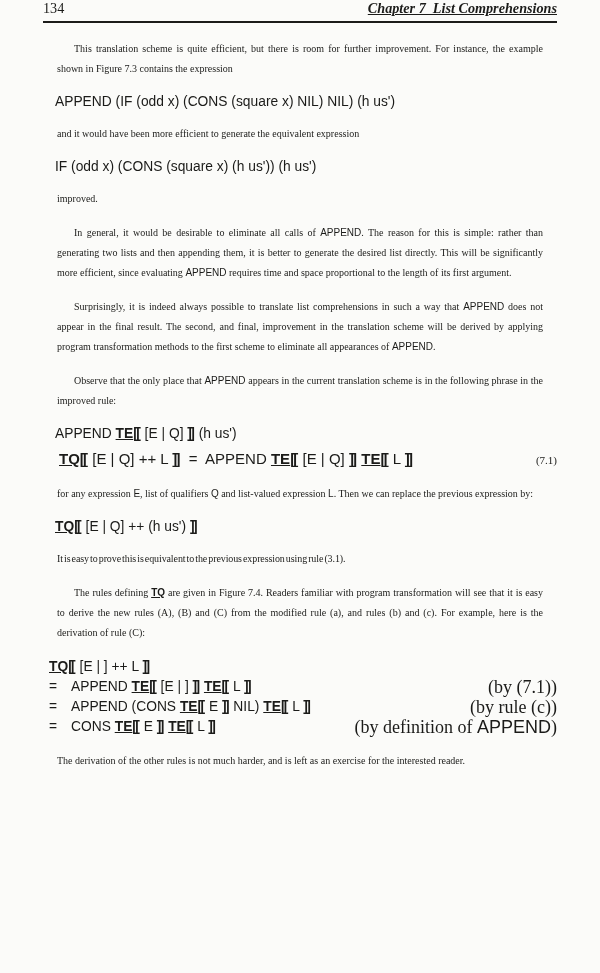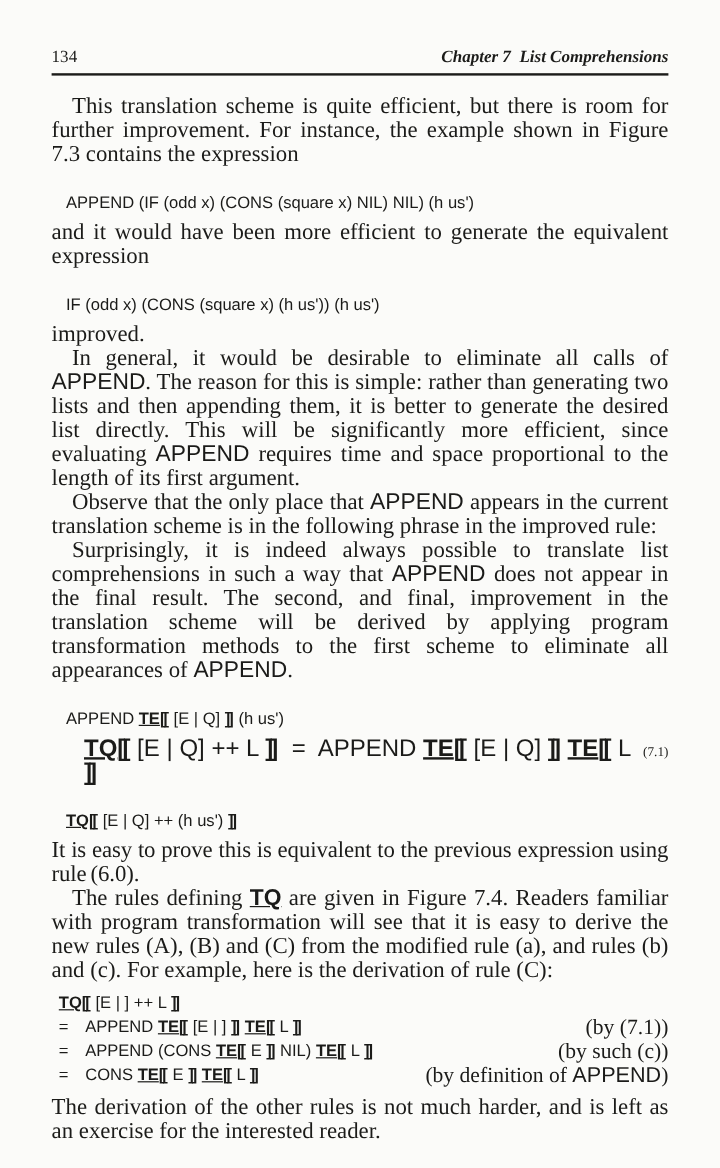--- a/index.html
+++ b/index.html
@@ -12,59 +12,59 @@
   }
   .page{
     box-sizing:border-box;
     width:600px;height:973px;
     padding:0 43px;
   }
   .header{
     display:flex;
     justify-content:space-between;
     align-items:flex-end;
-    padding-top:40px;
     font-size:14.2px;
     line-height:17px;
   }
   .header .chapter{
     font-weight:700;
     font-style:italic;
     white-space:pre;
+    text-decoration:underline;
   }
   .rule{
     height:2px;
     background:#1c1c1a;
     margin-top:4px;
   }
   .content{margin-top:16px;}
   p.body{
-    margin:0;
-    font-size:19px;
+    margin:14px;
+    font-size:10px;
     line-height:20px;
     text-align:justify;
   }
   p.body.indent{text-indent:17px;}
   p.body.compact{letter-spacing:-0.1px;word-spacing:-1.3px;}
   .code{
-    margin:21px 0 7px 12px;
+    margin:7px 0 7px 12px;
     font-family:"Liberation Sans","DejaVu Sans",sans-serif;
     font-size:13.8px;
     line-height:17px;
     white-space:pre-wrap;
   }
   .equation{
     display:flex;
     align-items:baseline;
     margin:7px 0;
   }
   .equation .eq-code{
-    margin-left:27px;
+    margin-left:16px;
     font-family:"Liberation Sans","DejaVu Sans",sans-serif;
-    font-size:20px;
+    font-size:15px;
     line-height:20px;
     white-space:pre-wrap;
   }
   .equation .eq-number{
     margin-left:auto;
     font-size:11px;
     line-height:20px;
   }
   .derivation{margin:7px 0;}
   .drow{
@@ -102,43 +102,44 @@
     <span class="chapter">Chapter 7  List Comprehensions</span>
   </div>
   <div class="rule"></div>
   <div class="content">
       <p class="body indent">This translation scheme is quite efficient, but there is room for further improvement. For instance, the example shown in Figure 7.3 contains the expression</p>
       <div class="code"><span class="kw">APPEND</span> (<span class="kw">IF</span> (odd x) (<span class="kw">CONS</span> (square x) <span class="kw">NIL</span>) <span class="kw">NIL</span>) (h us')</div>
       <p class="body">and it would have been more efficient to generate the equivalent expression</p>
       <div class="code"><span class="kw">IF</span> (odd x) (<span class="kw">CONS</span> (square x) (h us')) (h us')</div>
       <p class="body">improved.</p>
       <p class="body indent">In general, it would be desirable to eliminate all calls of <span class="kw">APPEND</span>. The reason for this is simple: rather than generating two lists and then appending them, it is better to generate the desired list directly. This will be significantly more efficient, since evaluating <span class="kw">APPEND</span> requires time and space proportional to the length of its first argument.</p>
+      <p class="body indent">Surprisingly, it is indeed always possible to translate list comprehensions in such a way that <span class="kw">APPEND</span> does not appear in the final result. The second, and final, improvement in the translation scheme will be derived by applying program transformation methods to the first scheme to eliminate all appearances of <span class="kw">APPEND</span>.</p>
       <p class="body indent">Observe that the only place that <span class="kw">APPEND</span> appears in the current translation scheme is in the following phrase in the improved rule:</p>
-      <p class="body indent">Surprisingly, it is indeed always possible to translate list comprehensions in such a way that <span class="kw">APPEND</span> does not appear in the final result. The second, and final, improvement in the translation scheme will be derived by applying program transformation methods to the first scheme to eliminate all appearances of <span class="kw">APPEND</span>.</p>
       <div class="code"><span class="kw">APPEND</span> <span class="kwb">TE</span><span class="br">[[</span> [<span class="kw">E</span> | <span class="kw">Q</span>] <span class="br">]]</span> (h us')</div>
       <div class="equation">
         <span class="eq-code"><span class="kwb">TQ</span><span class="br">[[</span> [<span class="kw">E</span> | <span class="kw">Q</span>] ++ <span class="kw">L</span> <span class="br">]]</span>  =  <span class="kw">APPEND</span> <span class="kwb">TE</span><span class="br">[[</span> [<span class="kw">E</span> | <span class="kw">Q</span>] <span class="br">]]</span> <span class="kwb">TE</span><span class="br">[[</span> <span class="kw">L</span> <span class="br">]]</span></span>
         <span class="eq-number">(7.1)</span>
       </div>
+      <p class="body">for any expression <span class="kw">E</span>, list of qualifiers <span class="kw">Q</span> and list-valued expression <span class="kw">L</span>. Then we can replace the previous expression by:</p>
       <div class="code"><span class="kwb">TQ</span><span class="br">[[</span> [<span class="kw">E</span> | <span class="kw">Q</span>] ++ (h us') <span class="br">]]</span></div>
-      <p class="body compact">It is easy to prove this is equivalent to the previous expression using rule (6.0).</p>
+      <p class="body compact">It is easy to prove this is equivalent to the previous expression using rule (3.1).</p>
       <p class="body indent">The rules defining <span class="kwb">TQ</span> are given in Figure 7.4. Readers familiar with program transformation will see that it is easy to derive the new rules (A), (B) and (C) from the modified rule (a), and rules (b) and (c). For example, here is the derivation of rule (C):</p>
       <div class="derivation">
         <div class="drow">
           <span class="dcode"><span class="kwb">TQ</span><span class="br">[[</span> [<span class="kw">E</span> | ] ++ <span class="kw">L</span> <span class="br">]]</span></span>
         </div>
         <div class="drow">
           <span class="dop">=</span>
           <span class="dcode"><span class="kw">APPEND</span> <span class="kwb">TE</span><span class="br">[[</span> [<span class="kw">E</span> | ] <span class="br">]]</span> <span class="kwb">TE</span><span class="br">[[</span> <span class="kw">L</span> <span class="br">]]</span></span>
           <span class="dnote">(by (7.1))</span>
         </div>
         <div class="drow">
           <span class="dop">=</span>
           <span class="dcode"><span class="kw">APPEND</span> (<span class="kw">CONS</span> <span class="kwb">TE</span><span class="br">[[</span> <span class="kw">E</span> <span class="br">]]</span> <span class="kw">NIL</span>) <span class="kwb">TE</span><span class="br">[[</span> <span class="kw">L</span> <span class="br">]]</span></span>
-          <span class="dnote">(by such (c))</span>
+          <span class="dnote">(by rule (c))</span>
         </div>
         <div class="drow">
           <span class="dop">=</span>
           <span class="dcode"><span class="kw">CONS</span> <span class="kwb">TE</span><span class="br">[[</span> <span class="kw">E</span> <span class="br">]]</span> <span class="kwb">TE</span><span class="br">[[</span> <span class="kw">L</span> <span class="br">]]</span></span>
           <span class="dnote">(by definition of <span class="kw">APPEND</span>)</span>
         </div>
       </div>
       <p class="body">The derivation of the other rules is not much harder, and is left as an exercise for the interested reader.</p>
     </div>
 </div>

